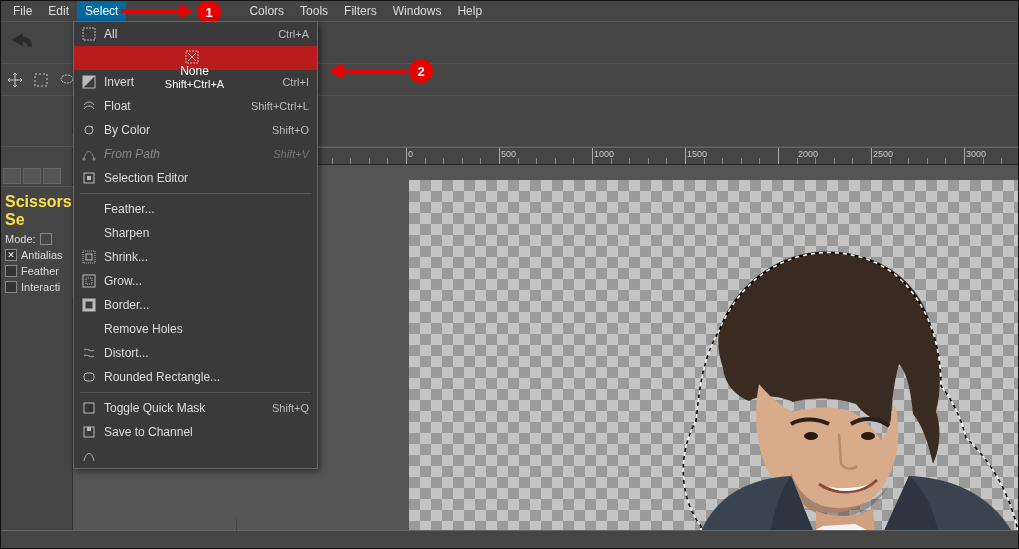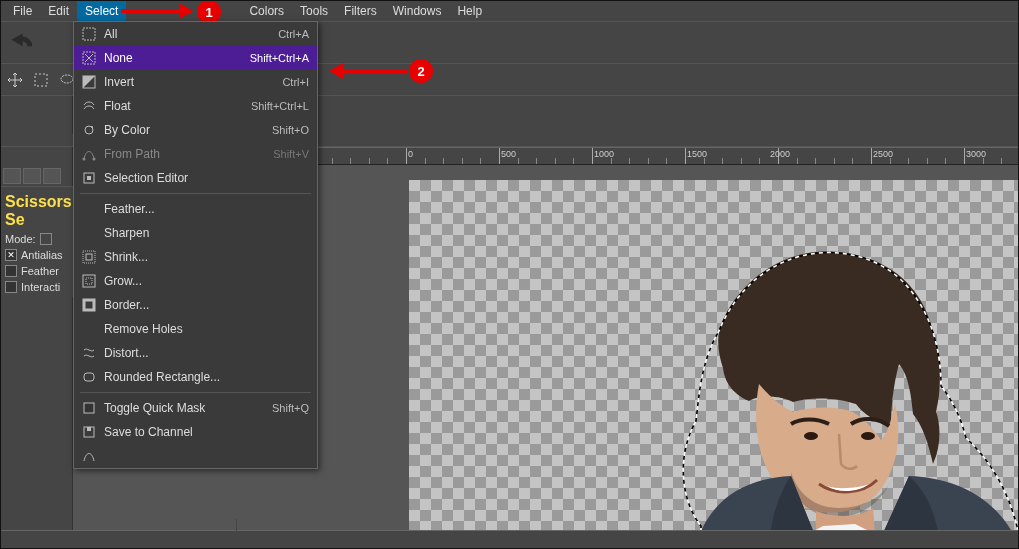--- a/index.html
+++ b/index.html
@@ -41,22 +41,22 @@
 }
 
 .subject { position: absolute; left: 640px; top: 245px; width: 380px; height: 310px; }
 .subject svg { width: 100%; height: 100%; }
 .marching { stroke: #fff; stroke-width: 1.5; stroke-dasharray: 4 4; fill: none; }
 .marching2 { stroke: #000; stroke-width: 1.5; stroke-dasharray: 4 4; stroke-dashoffset: 4; fill: none; }
 
 
 .dropdown { position: absolute; left: 72px; top: 20px; width: 245px; background: #3a3a3a; border: 1px solid #666; box-shadow: 2px 2px 6px rgba(0,0,0,.5); z-index: 10; }
 .dd-row { display: flex; align-items: center; padding: 4px 8px 4px 6px; color: #ddd; font-size: 12px; height: 24px; }
-.dd-row.highlight { background: #4c1d95; color: #fff; }
-.dd-row.disabled { color: #888; }
+.dd-row.highlight { background: #b91c1c; color: #fff; flex-direction: column; }
+.dd-row.disabled { color: #888; font-style: italic; }
 .dd-row .ico { width: 18px; height: 16px; display: flex; align-items: center; justify-content: center; margin-right: 6px; color: #bbb; }
 .dd-row .lbl { flex: 1; }
 .dd-row .accel { color: #bbb; font-size: 11px; }
 .dd-row.highlight .accel { color: #fff; }
 .dd-row.disabled .accel { color: #777; }
 .dd-sep { height: 1px; background: #555; margin: 3px 6px; }
 
 
 .arrow { position: absolute; height: 4px; background: #e60000; }
 .arrow::after { content: ""; position: absolute; right: -2px; top: -6px; border-left: 14px solid #e60000; border-top: 8px solid transparent; border-bottom: 8px solid transparent; }
@@ -144,21 +144,21 @@
     <div class="tick-minor" style="left: 556.2px;"></div>
     <div class="tick-minor" style="left: 574.8px;"></div>
     <div class="tick-minor" style="left: 593.4px;"></div>
     <div class="tick-major" style="left: 612px;"></div>
     <div class="tick-label" style="left: 612px;">1500</div>
     <div class="tick-minor" style="left: 630.6px;"></div>
     <div class="tick-minor" style="left: 649.2px;"></div>
     <div class="tick-minor" style="left: 667.8px;"></div>
     <div class="tick-minor" style="left: 686.4px;"></div>
     <div class="tick-major" style="left: 705px;"></div>
-    <div class="tick-label" style="left: 695px;">2000</div>
+    <div class="tick-label" style="left: 723px;">2000</div>
     <div class="tick-minor" style="left: 723.6px;"></div>
     <div class="tick-minor" style="left: 742.2px;"></div>
     <div class="tick-minor" style="left: 760.8px;"></div>
     <div class="tick-minor" style="left: 779.4px;"></div>
     <div class="tick-major" style="left: 798px;"></div>
     <div class="tick-label" style="left: 798px;">2500</div>
     <div class="tick-minor" style="left: 816.6px;"></div>
     <div class="tick-minor" style="left: 835.2px;"></div>
     <div class="tick-minor" style="left: 853.8px;"></div>
     <div class="tick-minor" style="left: 872.4px;"></div>

